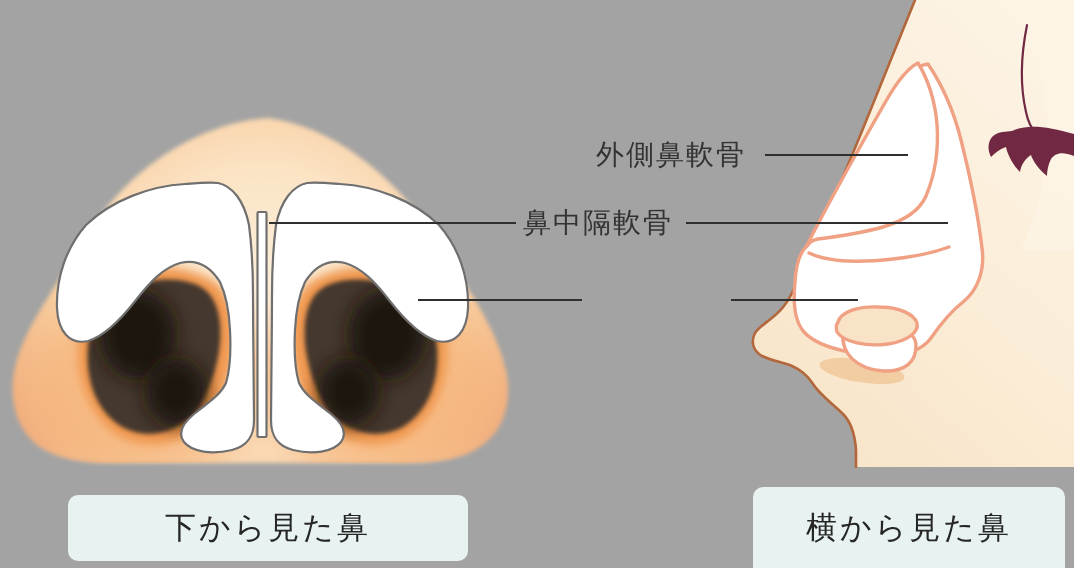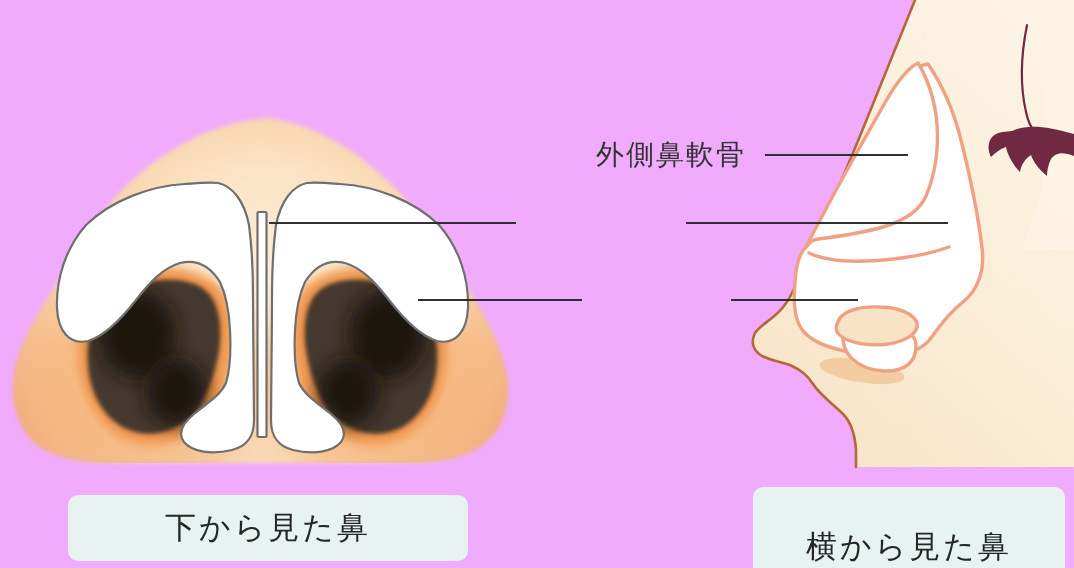--- a/index.html
+++ b/index.html
@@ -5,37 +5,37 @@
   :root{
     --label-text:#333333; --leader-line:#2f2f2f;
     --caption-bg:#e7f2f1; --caption-text:#262626;
     --cartilage-outline:#6f6f6f;
     --profile-cartilage-outline:#f0a183;
     --profile-outline-brown:#b2673c;
   }
   html,body{margin:0;padding:0;background:#fff;}
   .stage{
     position:relative;width:1074px;height:568px;overflow:hidden;
-    background:#f0abfc;font-family:"DejaVu Sans",sans-serif;
+    background:#a3a3a3;font-family:"DejaVu Sans",sans-serif;
   }
   .stage svg{position:absolute;left:0;top:0;}
   .anno-label{
     position:absolute;font-size:28px;letter-spacing:2px;
     color:var(--label-text);white-space:nowrap;line-height:1;
   }
   .leader{
     position:absolute;height:2px;background:var(--leader-line);
   }
   .caption{
     position:absolute;background:var(--caption-bg);color:var(--caption-text);
     display:flex;align-items:center;justify-content:center;
     font-size:31px;letter-spacing:3px;
   }
   .caption-left{left:68px;top:495px;width:400px;height:66px;border-radius:10px;text-align:right;}
-  .caption-right{left:753px;top:487px;width:312px;height:81px;border-radius:10px 10px 0 0;align-items:flex-end;}
+  .caption-right{left:753px;top:487px;width:312px;height:81px;border-radius:10px 10px 0 0;}
   .cart-gray{fill:#ffffff;stroke:var(--cartilage-outline);stroke-width:2.2;stroke-linejoin:round;}
   .cart-salmon{fill:#ffffff;stroke:var(--profile-cartilage-outline);stroke-width:3.4;stroke-linejoin:round;stroke-linecap:round;}
   .cart-salmon-open{fill:none;stroke:var(--profile-cartilage-outline);stroke-width:3.4;stroke-linecap:round;}
   .face-line{fill:none;stroke:var(--profile-outline-brown);stroke-width:2.6;stroke-linecap:round;}
 </style>
 </head>
 <body>
 
 <div class="stage">
 
@@ -134,20 +134,21 @@
 
       <path fill="none" stroke="#702843" stroke-width="2.2" stroke-linecap="round" d="M1027,25 C1021,55 1020,86 1026,112 C1028,122 1031,128 1036,133"></path>
       <path fill="#702843" d="M1012,131 C1026,124 1047,126 1074,134 L1074,156 C1062,151 1055,153 1051,159
            C1048,165 1047,171 1047,176 C1039,170 1033,161 1031,155
            C1025,159 1021,165 1020,172 C1012,164 1007,153 1006,147
            C1000,149 995,153 991,157 C987,149 988,141 993,136 C999,131 1006,132 1012,131 Z"></path>
     </g>
   </svg>
 
   <div class="anno-label" style="left:596px;top:141px;">外側鼻軟骨</div>
+  <div class="anno-label" style="left:523px;top:209px;">鼻中隔軟骨</div>
 
   <div class="leader" style="left:765px;top:154px;width:143px;"></div>
   <div class="leader" style="left:269px;top:222px;width:247px;"></div>
   <div class="leader" style="left:686px;top:222px;width:262px;"></div>
   <div class="leader" style="left:418px;top:299px;width:164px;"></div>
   <div class="leader" style="left:731px;top:299px;width:127px;"></div>
 
   <div class="caption caption-left">
     <span>下から見た鼻</span>
   </div>

